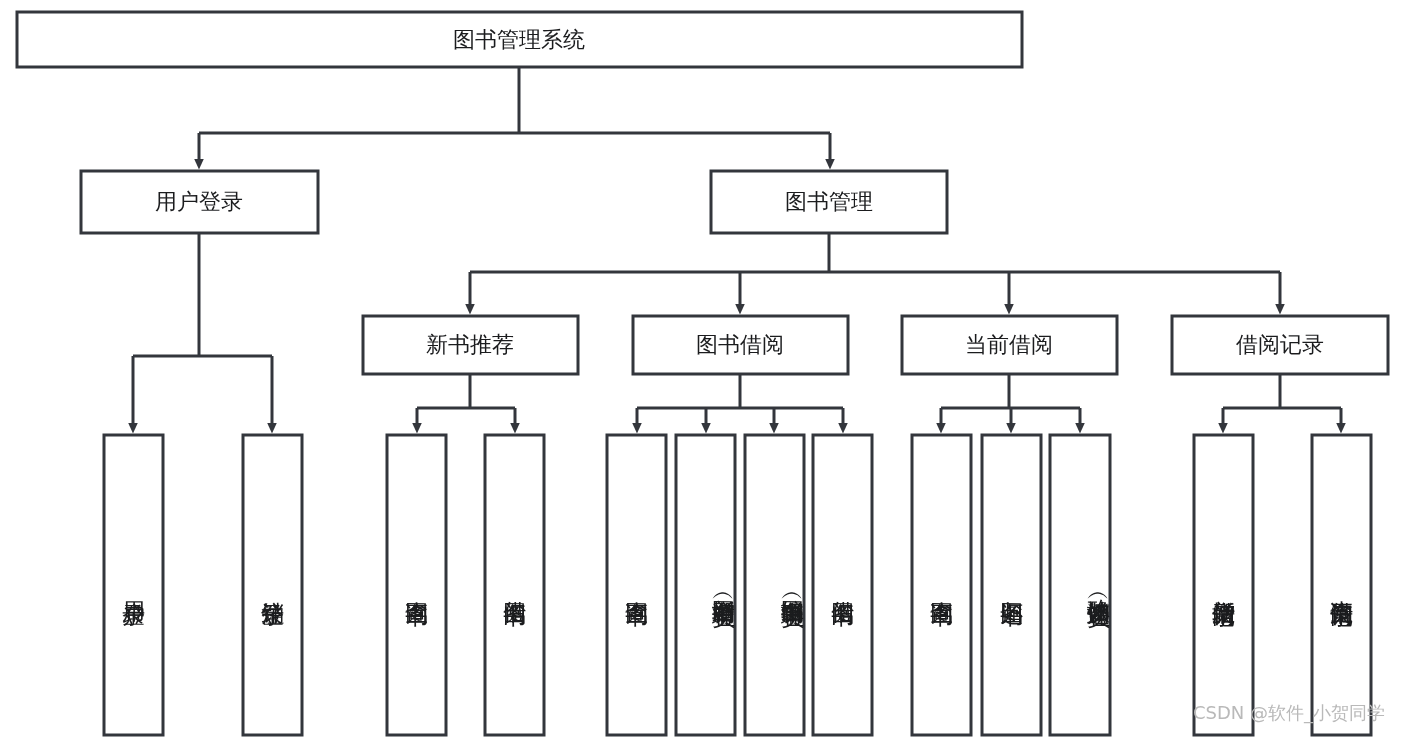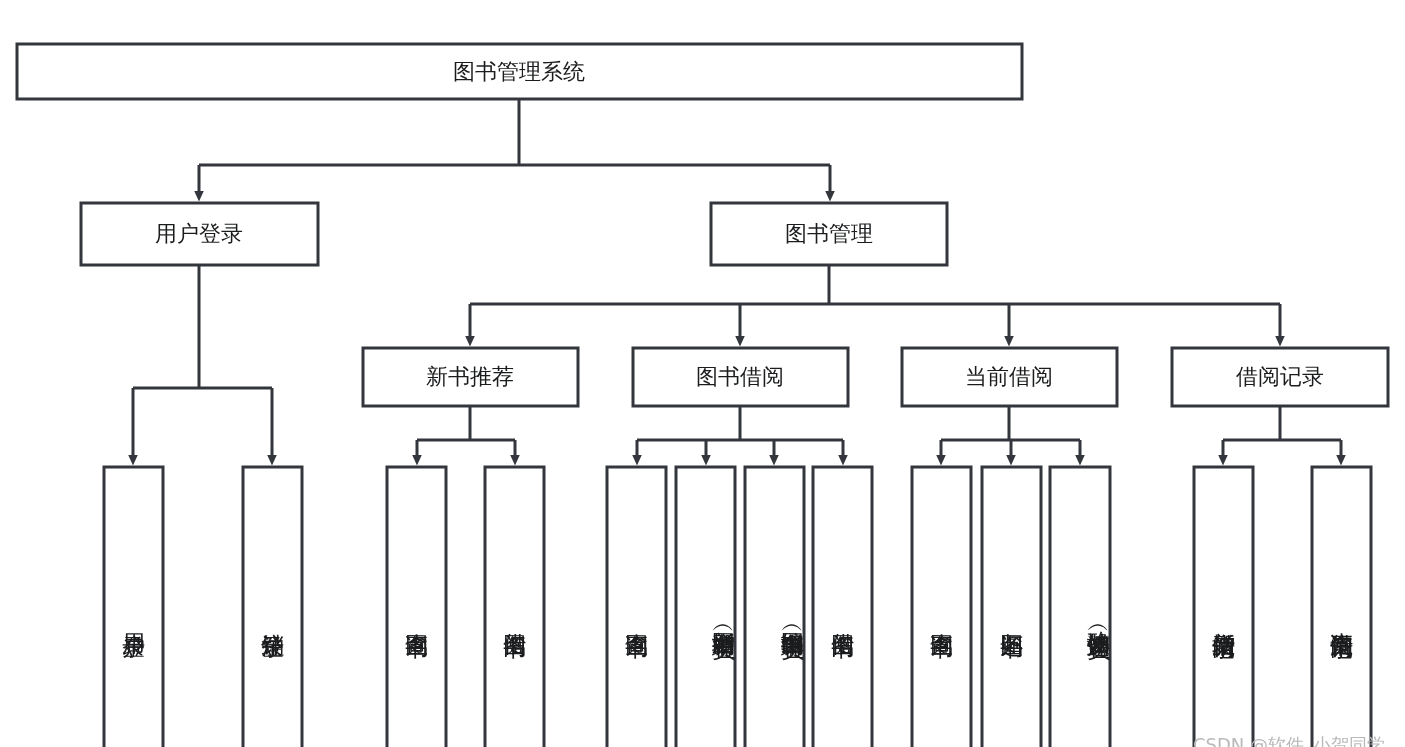--- a/index.html
+++ b/index.html
@@ -11,21 +11,20 @@
     font-family: "DejaVu Sans", "Liberation Sans", sans-serif;
     width: 1405px;
     height: 747px;
     overflow: hidden;
   }
   #diagram-root {
     position: relative;
     width: 1405px;
     height: 589px;
     background: #ffffff;
-    margin-top: 32px;
   }
   svg.canvas {
     position: absolute;
     top: 0;
     left: 0;
     width: 1405px;
     height: 747px;
   }
   .node-rect {
     fill: #ffffff;

